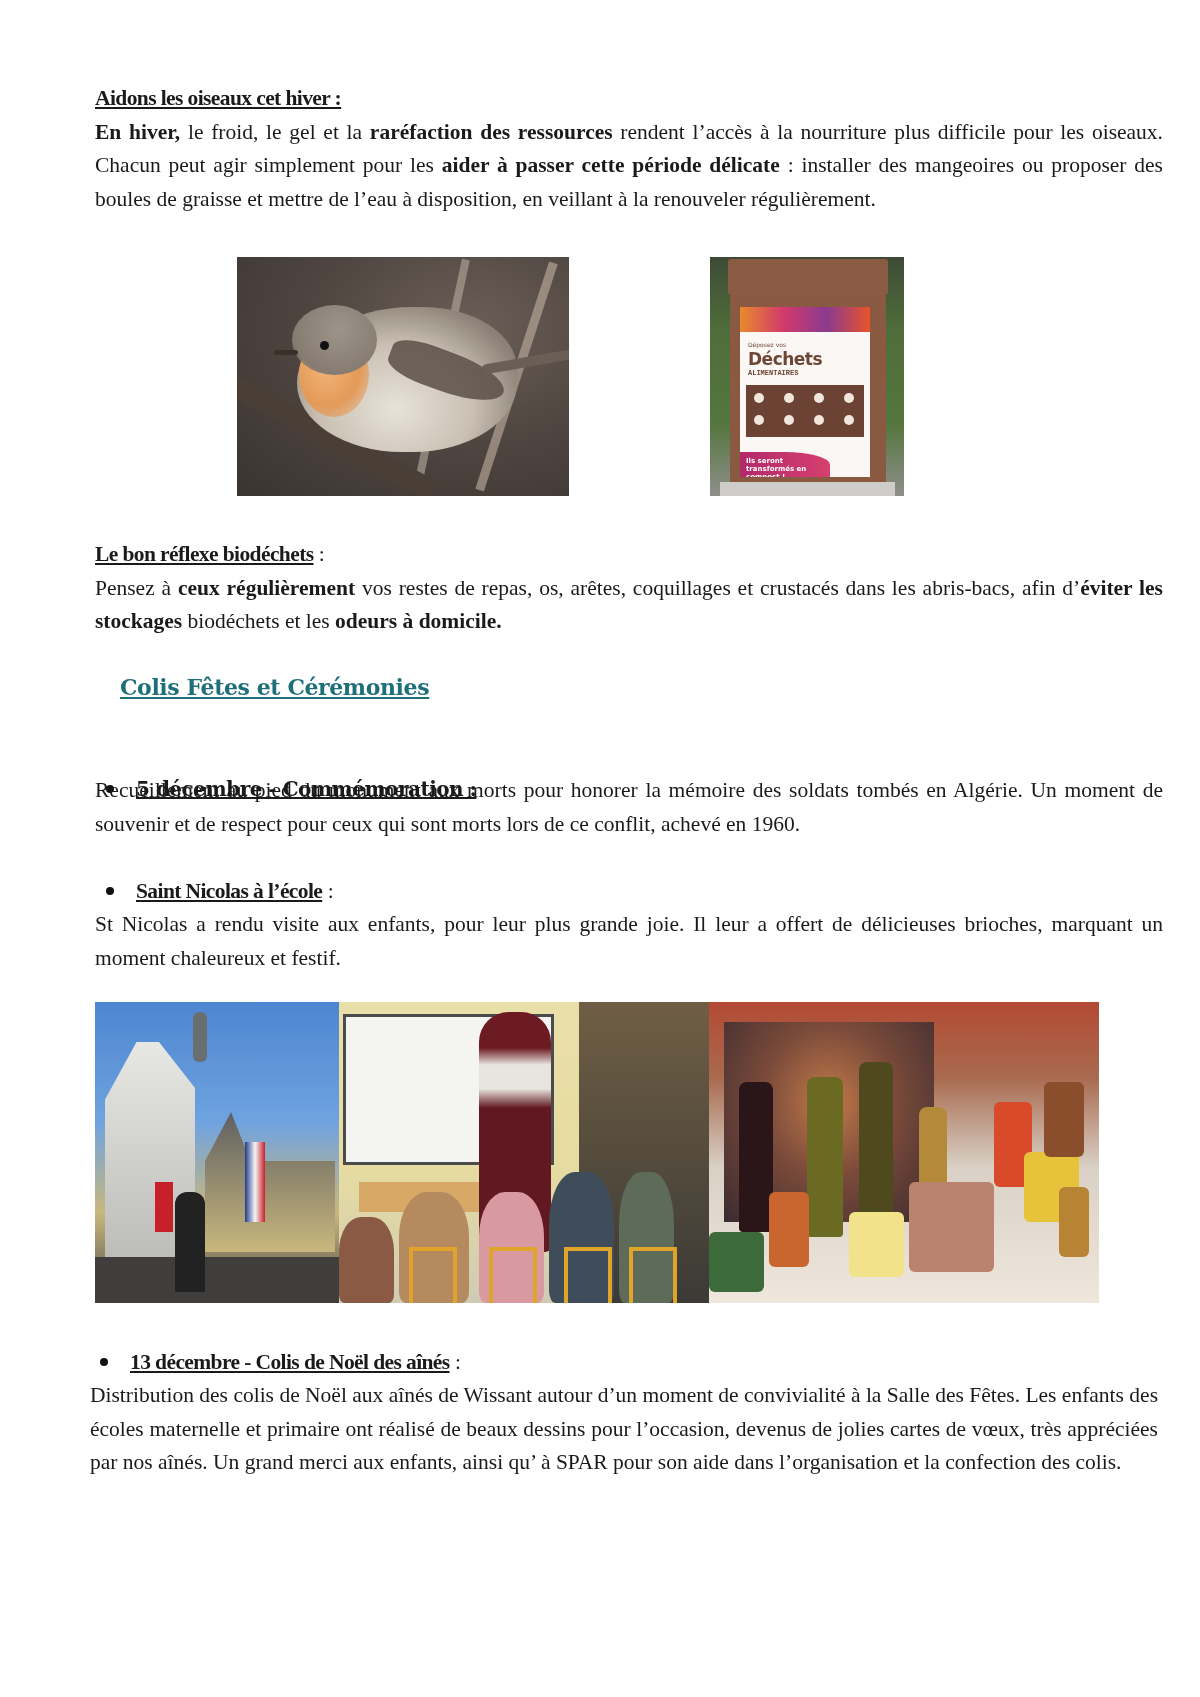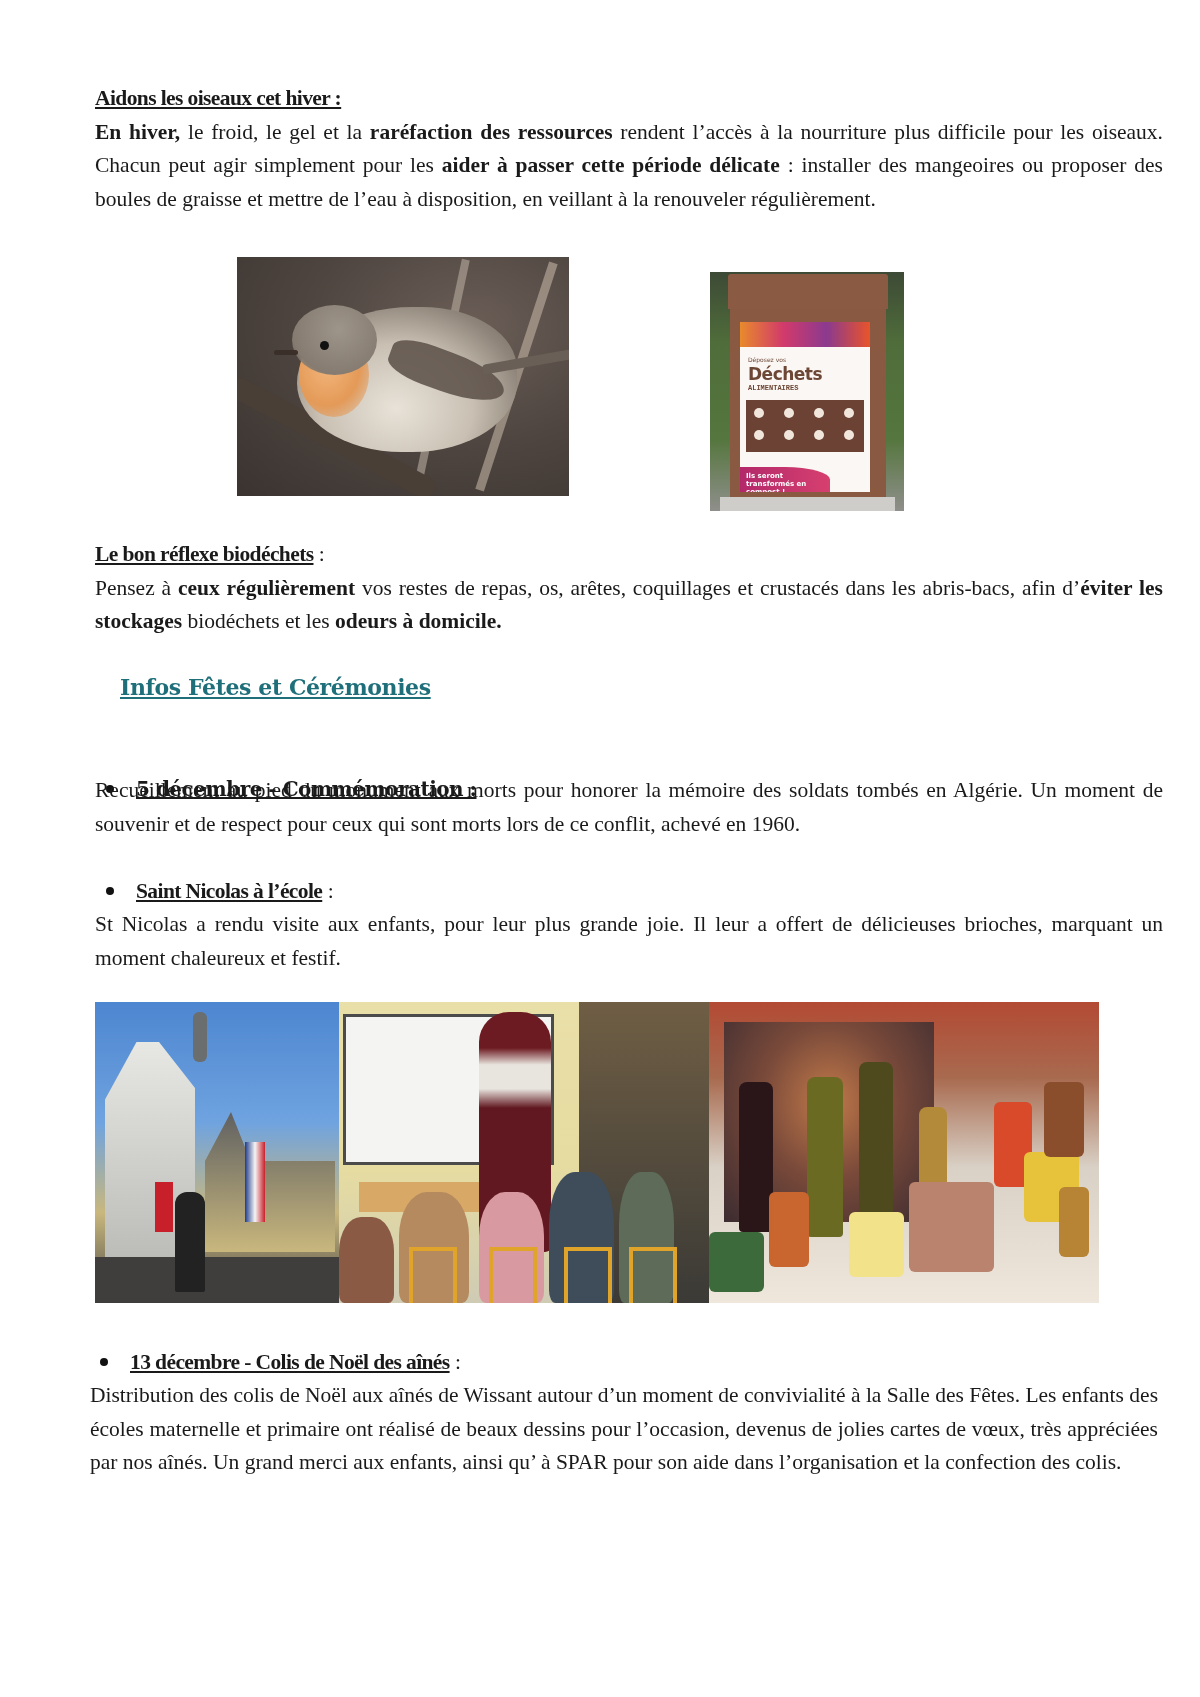--- a/index.html
+++ b/index.html
@@ -30,21 +30,21 @@
   .robin .head { position:absolute; left:55px; top:48px; width:85px; height:70px; border-radius:50%;
     background: radial-gradient(ellipse at 55% 35%, #9d948a 0%, #857b71 70%, rgba(0,0,0,0) 100%); }
   .robin .eye { position:absolute; left:83px; top:84px; width:9px; height:9px; border-radius:50%; background:#111; }
   .robin .beak { position:absolute; left:37px; top:93px; width:24px; height:5px; background:#3a2f29; border-radius:3px; }
   .robin .tail { position:absolute; left:245px; top:100px; width:90px; height:10px; background:#6a5f56; transform:rotate(-10deg); border-radius:4px; }
   .robin .wing { position:absolute; left:150px; top:95px; width:120px; height:40px; background:#5a4f46; border-radius:40% 60% 60% 40%; transform:rotate(20deg); opacity:.85; }
   .robin .twig { position:absolute; left:-20px; top:170px; width:230px; height:22px; background:#4a3f37; border-radius:11px; transform:rotate(28deg); }
 
   
   .bin { left:710px; top:257px; width:194px; height:239px;
-    background: linear-gradient(180deg,#3d4a36 0%, #4f6d3a 30%, #55763e 70%, #8f8f8b 100%); margin-top: 15px; }
+    background: linear-gradient(180deg,#3d4a36 0%, #4f6d3a 30%, #55763e 70%, #8f8f8b 100%); }
   .bin .lid { position:absolute; left:18px; top:2px; width:160px; height:35px; background:#8b5a43; border-radius:3px 3px 0 0; }
   .bin .box { position:absolute; left:20px; top:35px; width:156px; height:190px; background:#8a5942; }
   .bin .panel { position:absolute; left:30px; top:50px; width:130px; height:170px; background:#fbf7f4; overflow:hidden; }
   .bin .splash { position:absolute; left:0; top:0; width:130px; height:25px;
     background: linear-gradient(90deg,#e88a2c,#d23a6b,#8b3a8f,#e8542a); }
   .bin .txt1 { position:absolute; left:8px; top:34px; font-size:6px; color:#6d4735; font-family:"DejaVu Sans", sans-serif; }
   .bin .txt2 { position:absolute; left:8px; top:42px; font-size:17px; font-weight:bold; color:#6d4735; font-family:"DejaVu Sans", sans-serif; letter-spacing:-0.5px; }
   .bin .txt3 { position:absolute; left:8px; top:62px; font-size:7px; font-weight:bold; color:#6d4735; font-family:Liberation Mono, monospace; }
   .bin .icons { position:absolute; left:6px; top:78px; width:118px; height:52px; background:#6b4233; }
   .bin .icons span { position:absolute; width:10px; height:10px; background:#f1e6dc; border-radius:50%; }
@@ -131,21 +131,21 @@
     <div class="base"></div>
   </div>
 
   <div class="block" style="top:538px;">
     <div><span class="heading">Le bon réflexe biodéchets</span><span> :</span></div>
     <div class="just">
       <span>Pensez à </span><b>ceux régulièrement</b><span> vos restes de repas, os, arêtes, coquillages et crustacés dans les abris-bacs, afin d’</span><b>éviter les stockages</b><span> biodéchets et les </span><b>odeurs à domicile.</b>
     </div>
   </div>
 
-  <div class="section-title">Infos Fêtes et Cérémonies</div>
+  <div class="section-title">Colis Fêtes et Cérémonies</div>
 
   <div class="bullet-line" style="left:106px; top:741px;margin-top:32px;">
     <span class="dot"></span><span class="bl-title">5 décembre - Commémoration :</span><span></span>
   </div>
   <div class="block just" style="top:774px;">Recueillement au pied du monument aux morts pour honorer la mémoire des soldats tombés en Algérie. Un moment de souvenir et de respect pour ceux qui sont morts lors de ce conflit, achevé en 1960.</div>
 
   <div class="bullet-line" style="left:106px; top:875px;">
     <span class="dot"></span><span class="heading">Saint Nicolas à l’école</span><span> :</span>
   </div>
   <div class="block just" style="top:908px;">St Nicolas a rendu visite aux enfants, pour leur plus grande joie. Il leur a offert de délicieuses brioches, marquant un moment chaleureux et festif.</div>

